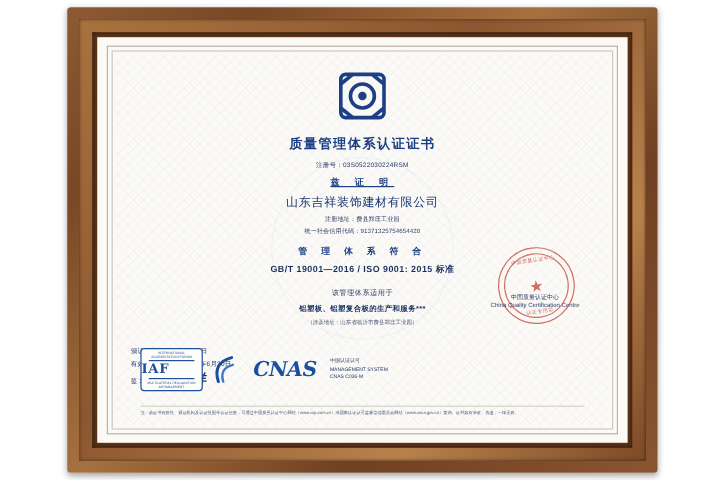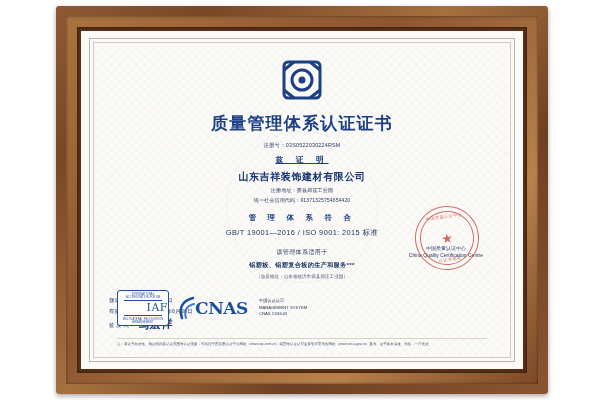--- a/index.html
+++ b/index.html
@@ -103,21 +103,21 @@
     width: 52px;
     height: 52px;
     display: flex;
     align-items: center;
     justify-content: center;
   }
 
   
   .cert-title {
     margin-top: 6px;
-    font-size: 17px;
+    font-size: 11px;
     letter-spacing: 1.2px;
     font-weight: bold;
     color: #1c3f86;
     font-family: Liberation Mono, monospace;
     text-align: center;
   }
 
   .reg-line {
     margin-top: 7px;
     font-size: 5.4px;
@@ -131,21 +131,21 @@
     letter-spacing: 5px;
     color: #1c3f86;
     font-weight: bold;
     font-family: "DejaVu Sans", sans-serif;
     text-decoration: underline;
   }
 
   .company {
     margin-top: 5px;
     font-size: 10px;
-    font-weight: bold;
+    font-weight: normal;
     color: #18356f;
     letter-spacing: 0.6px;
     font-family: "DejaVu Sans", sans-serif;
   }
 
   .small-line {
     margin-top: 3px;
     font-size: 5.1px;
     color: #2a3b66;
     letter-spacing: 0.1px;
@@ -159,21 +159,21 @@
     font-weight: bold;
     font-family: "DejaVu Sans", sans-serif;
     text-align: right;
   }
 
   .std-line {
     margin-top: 5px;
     font-size: 7.4px;
     color: #16305f;
     letter-spacing: 0.4px;
-    font-weight: normal;
+    font-weight: bold;
   }
 
   .scope-head {
     margin-top: 10px;
     font-size: 6px;
     color: #2a3b66;
     letter-spacing: 0.4px;
   }
 
   .scope-line {
@@ -314,39 +314,40 @@
     bottom: 1.5px; left: 2px; right: 2px;
     text-align: center;
     font-size: 2.6px;
     color: #1f4f9c;
     letter-spacing: 0.1px;
   }
   .iaf-text {
     position: absolute;
     top: 50%; left: 0; right: 0;
     transform: translateY(-52%);
-    text-align: right;
+    text-align: left;
     font-size: 11px;
-    font-weight: normal;
+    font-weight: bold;
     color: #1f4f9c;
     font-family: "DejaVu Serif", serif;
     letter-spacing: 0.5px;
   }
   .iaf-bar {
     position: absolute;
     left: 6px; right: 6px;
     height: 1px;
     background: #1f4f9c;
   }
 
   .cnas-mark {
     display: flex;
     align-items: center;
-    gap: 0;
+    gap: 16px;
     flex: 0 0 auto;
+    font-style: italic;
   }
   .cnas-swoosh {
     width: 17px;
     height: 24px;
     position: relative;
   }
   .cnas-text {
     font-size: 17px;
     font-weight: bold;
     color: #1a4fa0;

